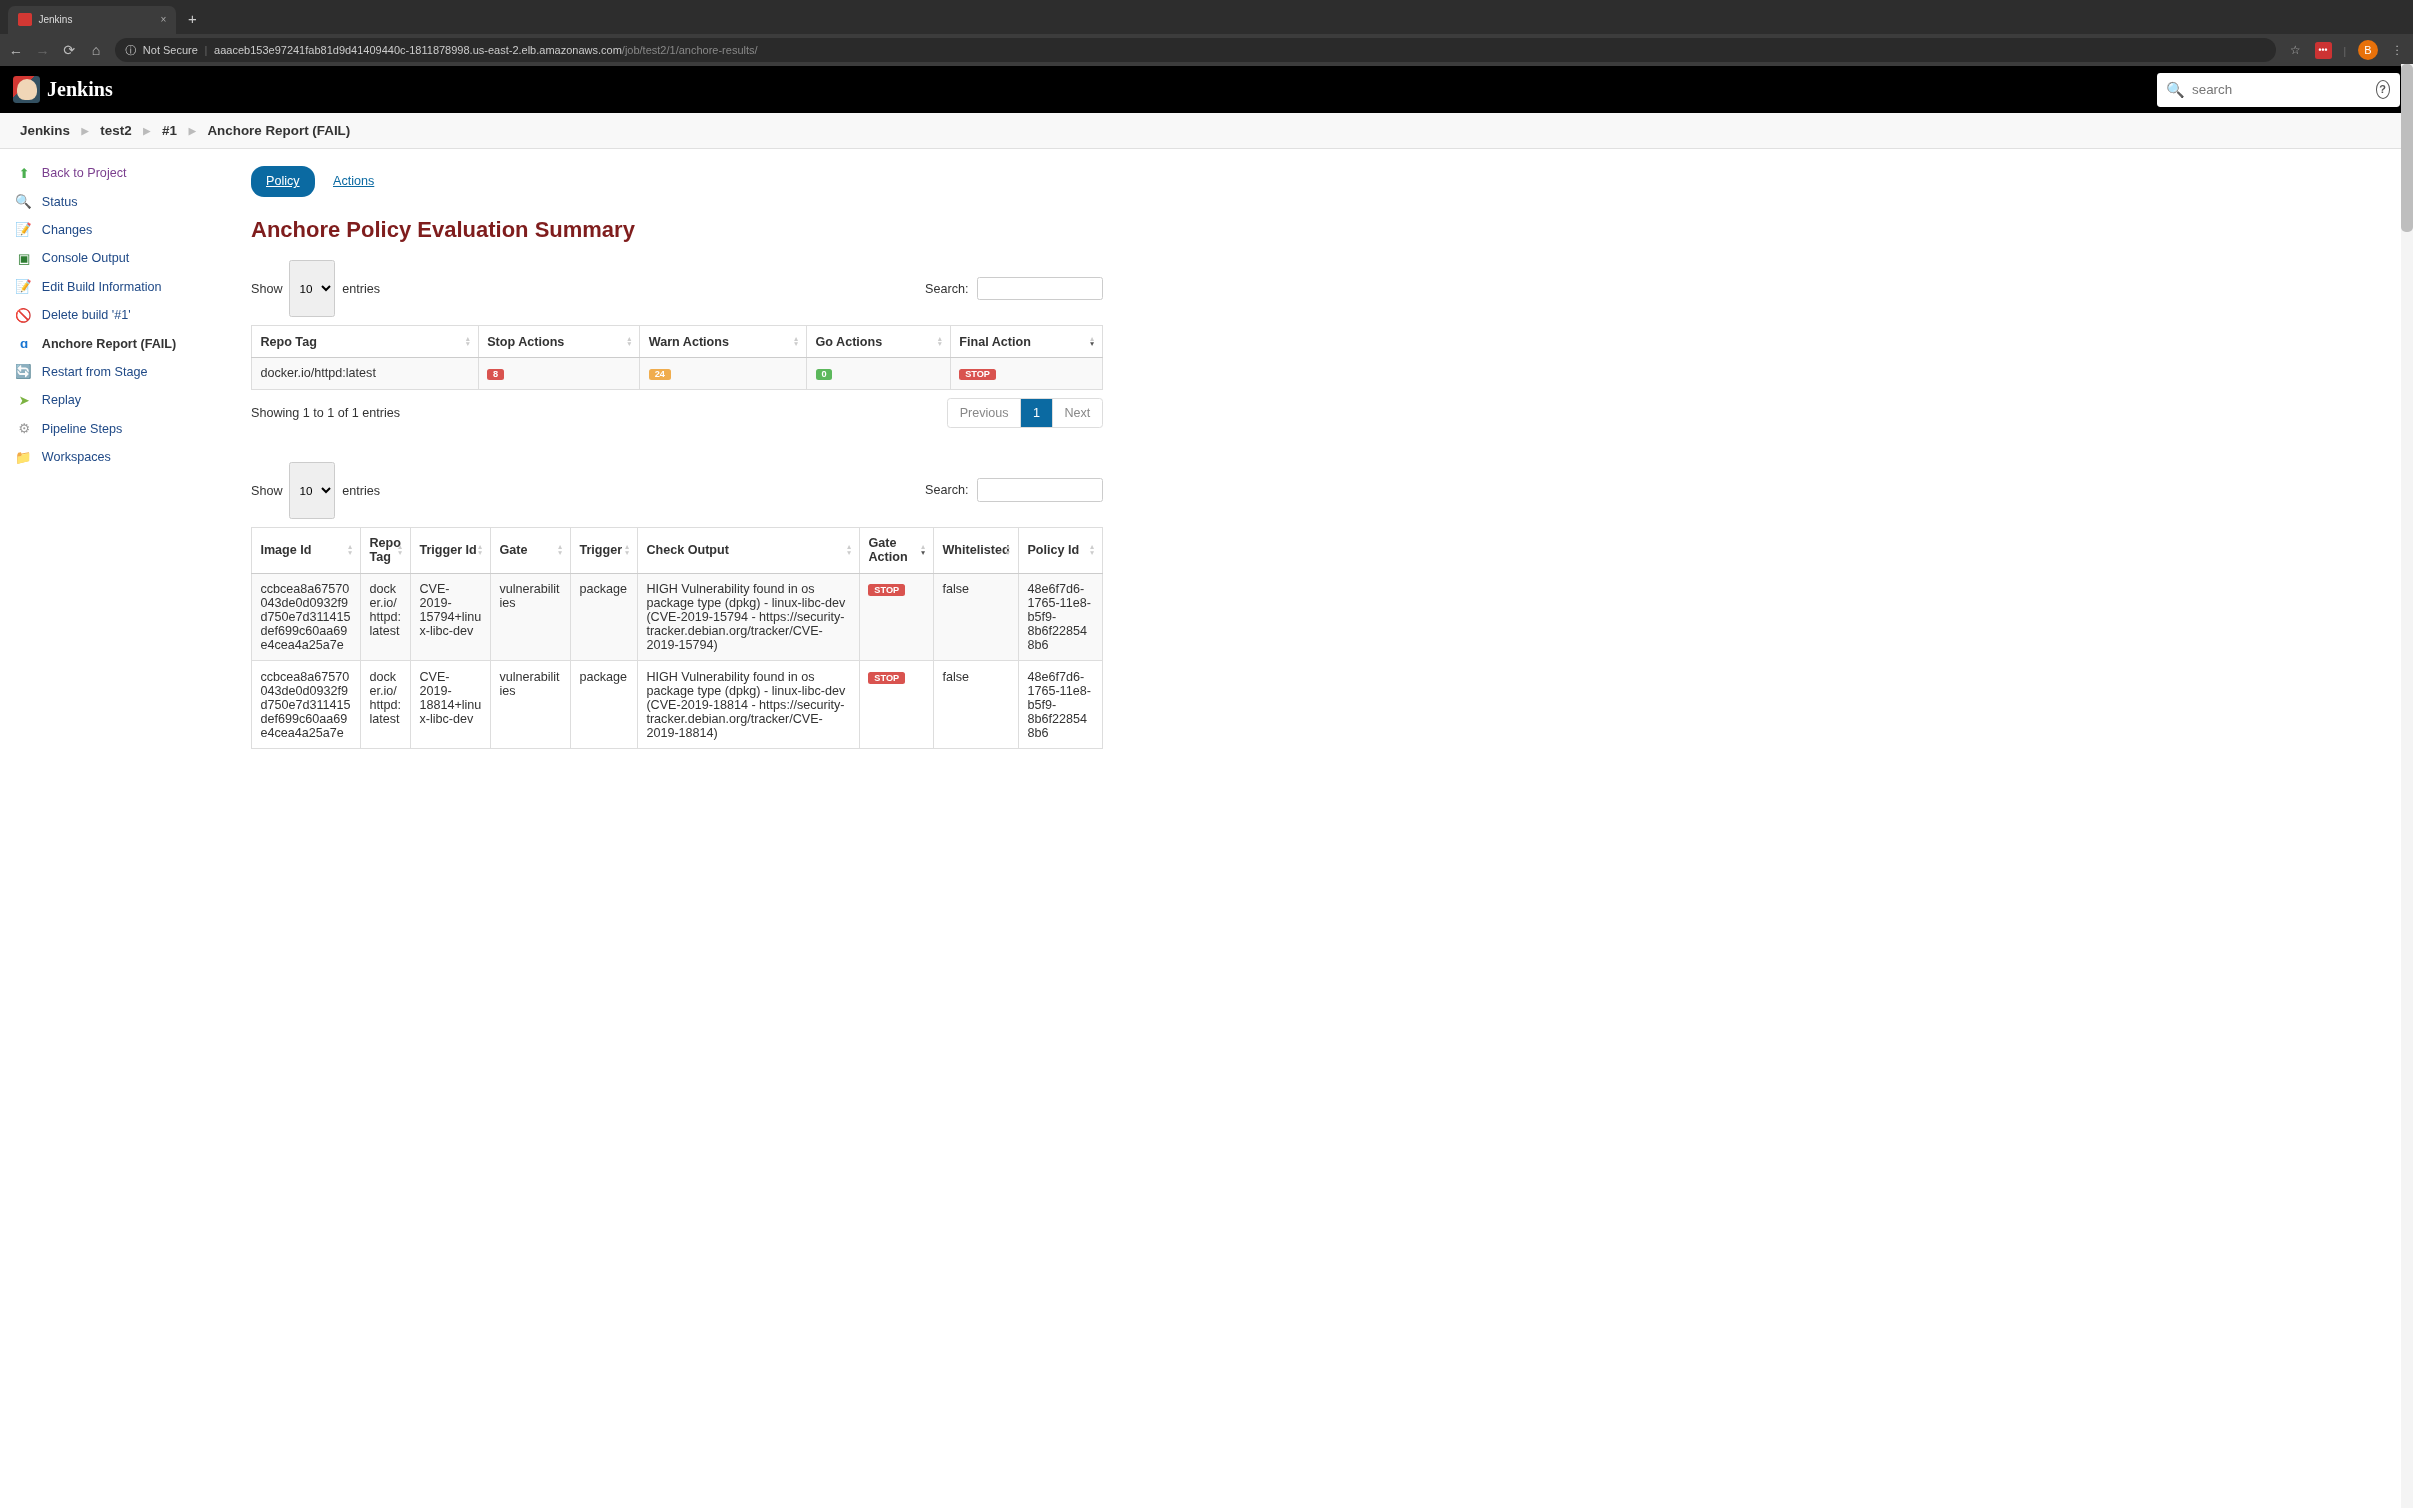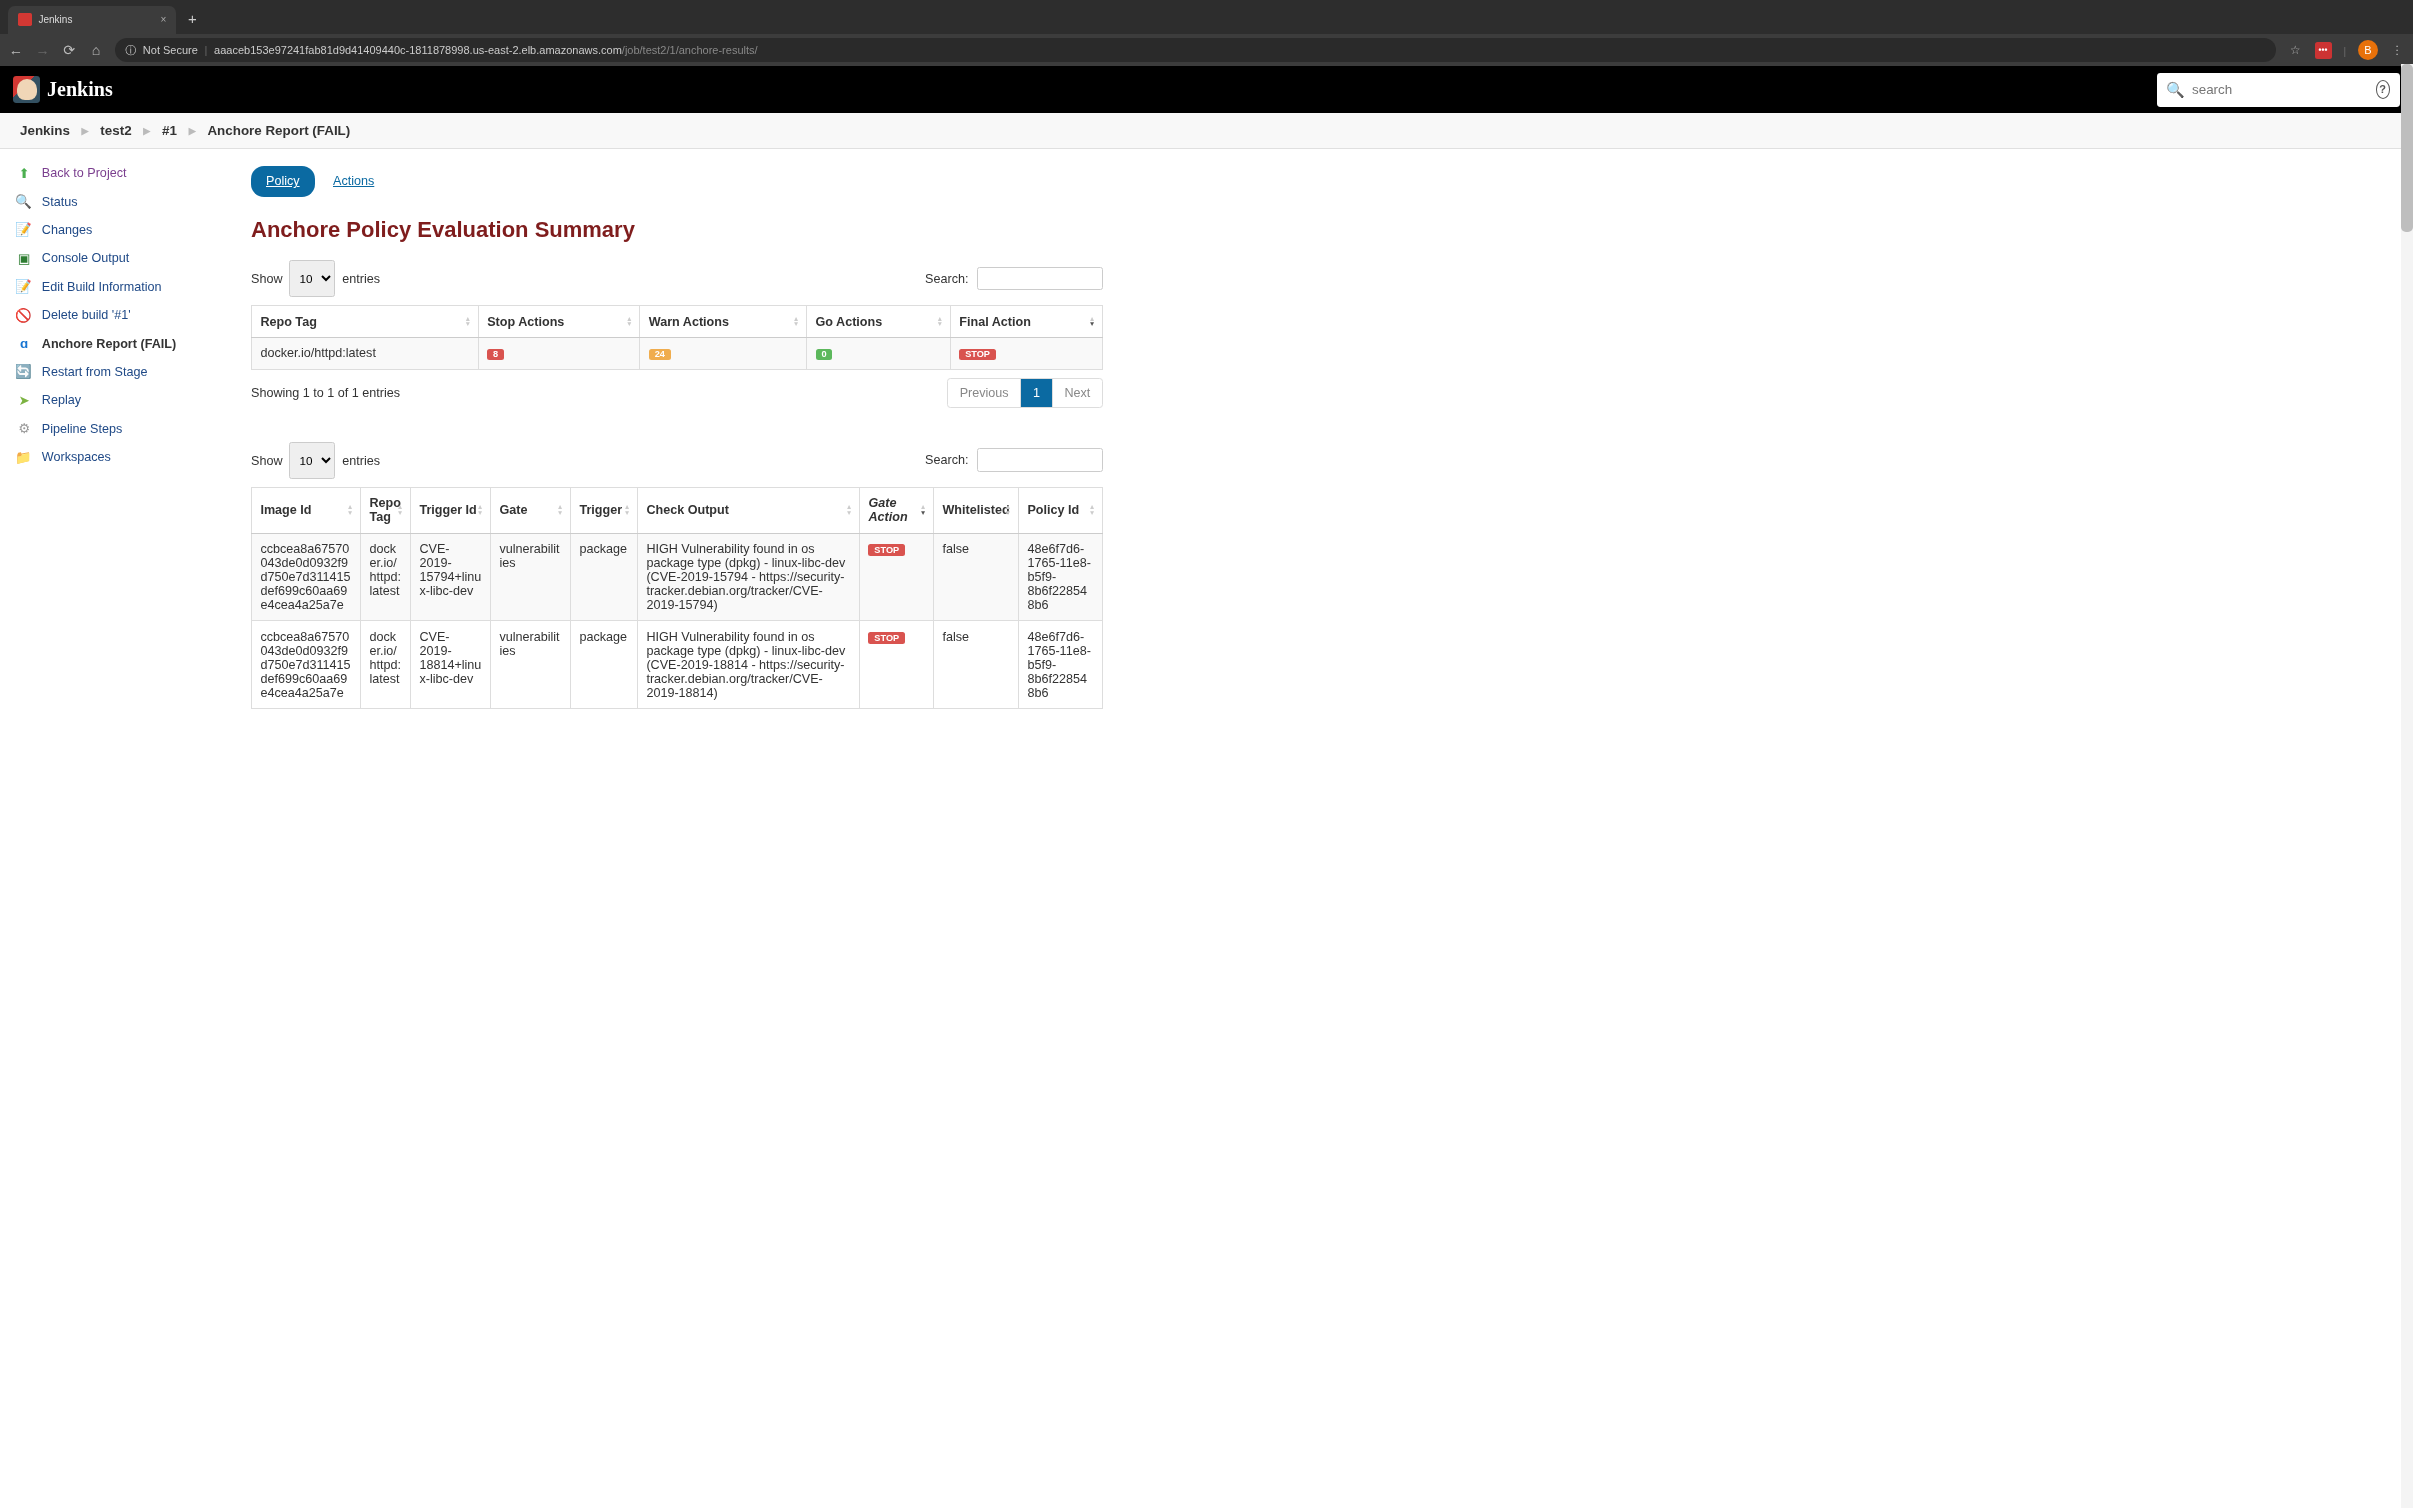--- a/index.html
+++ b/index.html
@@ -54,21 +54,21 @@
 
 
 .tabs { display: flex; gap: 3.4px; margin-bottom: 20px; }
 .tab-btn { padding: 8.4px 15px; font-size: 12.6px; border-radius: 13px; cursor: pointer; color: #0b6aa2; text-decoration: underline; }
 .tab-btn.active { background: #0b6aa2; color: #fff; }
 
 h1 { font-size: 22px; font-weight: 700; margin-bottom: 17px; color: #7f1d1d; }
 
 
 .dt-controls { display: flex; justify-content: space-between; align-items: center; margin-bottom: 8.4px; font-size: 12.6px; color: #333; }
-.dt-controls select { padding: 10px 5px; border: 0.8px solid #ccc; border-radius: 2.5px; margin: 0 3.4px; font-size:11.7px; }
+.dt-controls select { padding: 20px 5px; border: 0.8px solid #ccc; border-radius: 2.5px; margin: 0 3.4px; font-size:11.7px; }
 .dt-controls input[type=text] { border: 0.8px solid #ccc; border-radius: 2.5px; padding: 3.4px 5px; width: 126px; margin-left: 5px; height:23.5px; }
 
 
 table.data { width: 100%; border-collapse: collapse; border: 0.8px solid #ddd; font-size: 11.7px; }
 table.data th { text-align: left; padding: 8.4px 8.4px; border: 0.8px solid #ddd; border-bottom: 1.7px solid #ccc; font-weight: 700; background: #fff; position: relative; color:#333; font-size:12.6px; }
 .sort-icons { position: absolute; right: 6.7px; top: 50%; transform: translateY(-50%); display: flex; flex-direction: column; font-size: 6.7px; line-height: 5.9px; color: #ccc; }
 .sort-icons.active-desc .down { color:#555; }
 table.data td { padding: 8.4px 8.4px; border: 0.8px solid #ddd; vertical-align: top; word-break: break-word; font-size:12.6px; }
 table.data tbody tr:nth-child(odd) { background: #f9f9f9; }
 
@@ -87,21 +87,21 @@
 
 .fake-scroll { position: fixed; right: 0; top: 64px; bottom: 0; width: 11.7px; background: #f4f4f4; }
 .fake-thumb { position: absolute; top: 0; width: 100%; height: 168px; background: #bebebe; border-radius: 5px; }
 
 
 .report-col-imageid{width:109px;}
 .report-col-repotag{width:50px;}
 .report-col-trigger{width:80px;}
 .report-col-gate{width:80px;}
 .report-col-trig{width:67px;}
-.report-col-gateact{width:74px;font-style:italic;}
+.report-col-gateact{width:74px;}
 .report-col-white{width:80px;}
 .report-col-policy{width:84px;}
 </style>
 </head>
 <body>
 
 <div class="browser-chrome">
   <div class="tab-bar">
     <div class="tab">
       <span class="tab-favicon"></span>

